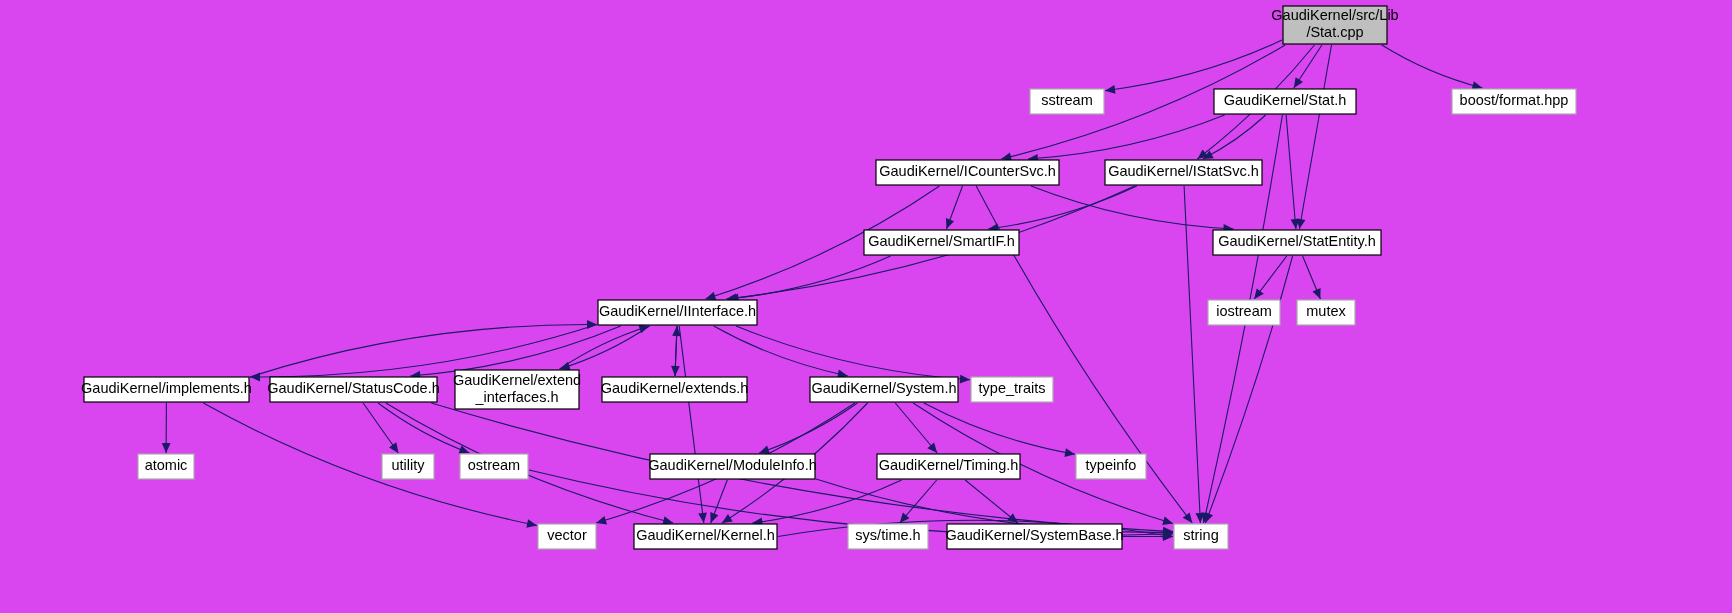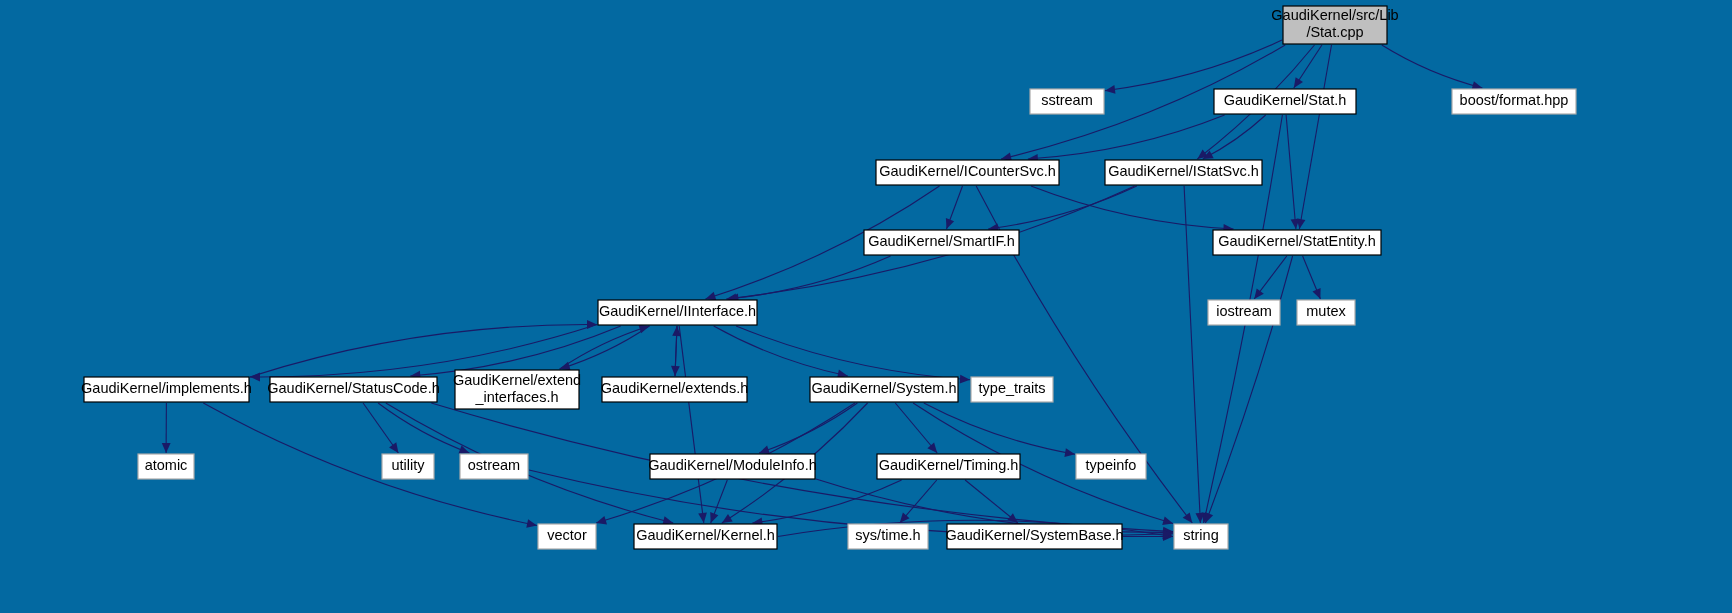--- a/index.html
+++ b/index.html
@@ -1,17 +1,17 @@
 <!DOCTYPE html>
 <html><head>
 <meta charset="utf-8">
 <style>
   html,body{margin:0;padding:0;background:#ffffff;}
   body{font-family:"Liberation Sans","DejaVu Sans",sans-serif;}
-  #graph-root{position:relative;width:1732px;height:613px;overflow:hidden;background:#0369a1;}
+  #graph-root{position:relative;width:1732px;height:613px;overflow:hidden;background:#d946ef;}
   svg{display:block;}
   .node-label{font-family:"Liberation Sans","DejaVu Sans",sans-serif;font-size:14.5px;fill:#000000;text-anchor:middle;dominant-baseline:middle;}
   .edge{fill:none;stroke:#1a1a66;stroke-width:1.1;}
   .arrow{fill:#1a1a66;stroke:none;}
   .box-project{fill:#ffffff;stroke:#000000;stroke-width:1.2;}
   .box-system{fill:#ffffff;stroke:#aaaaaa;stroke-width:1.2;}
   .box-root{fill:#bfbfbf;stroke:#000000;stroke-width:1.2;}
 </style>
 </head>
 <body>

